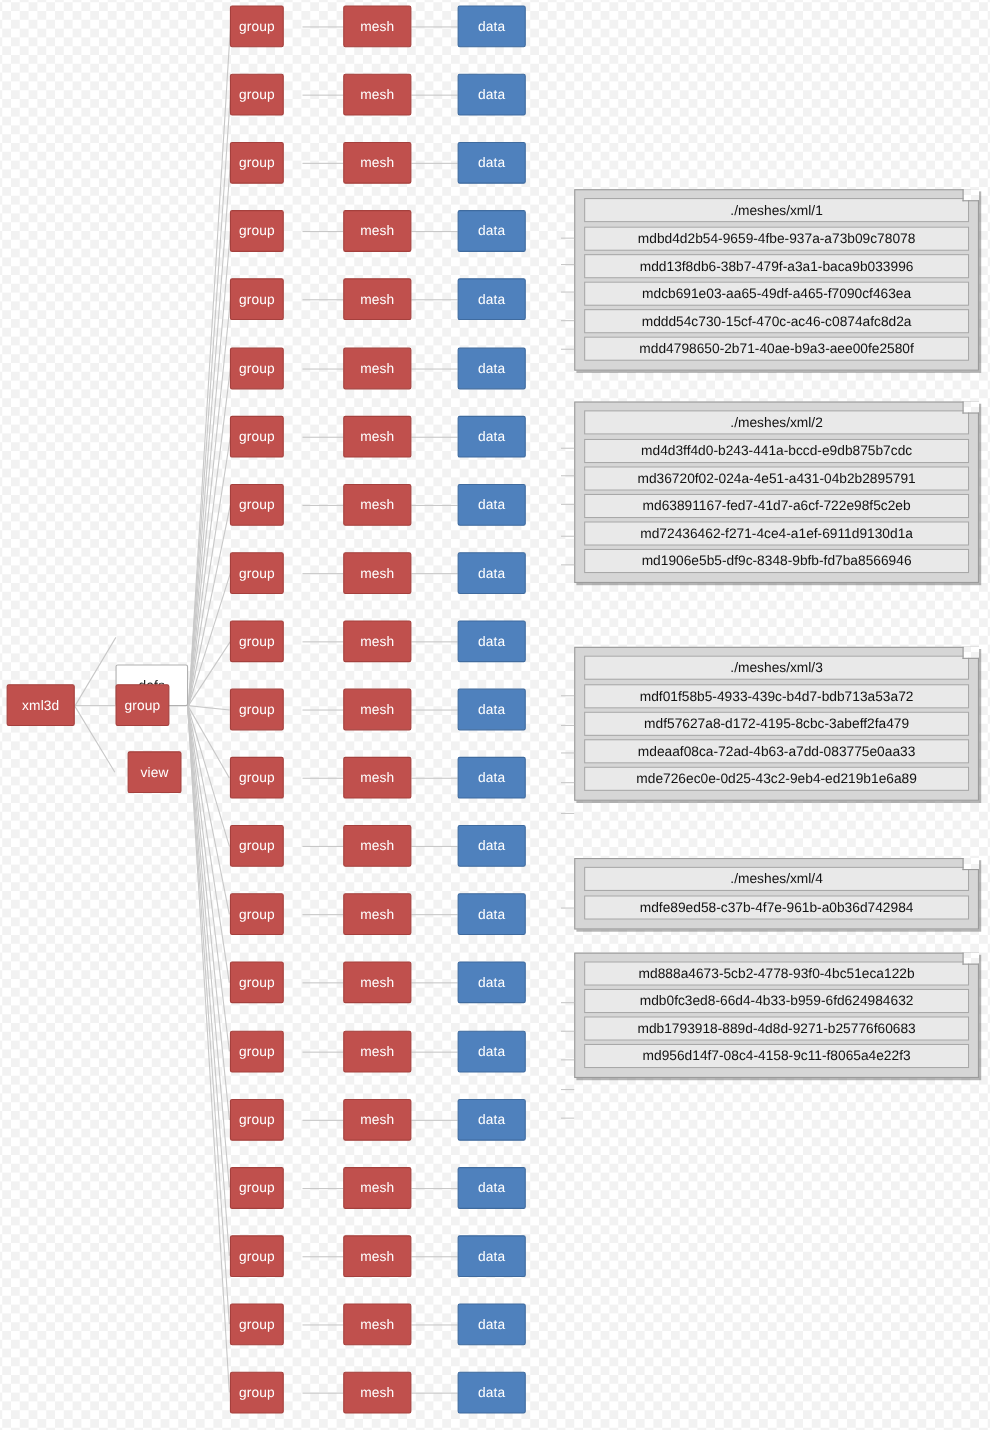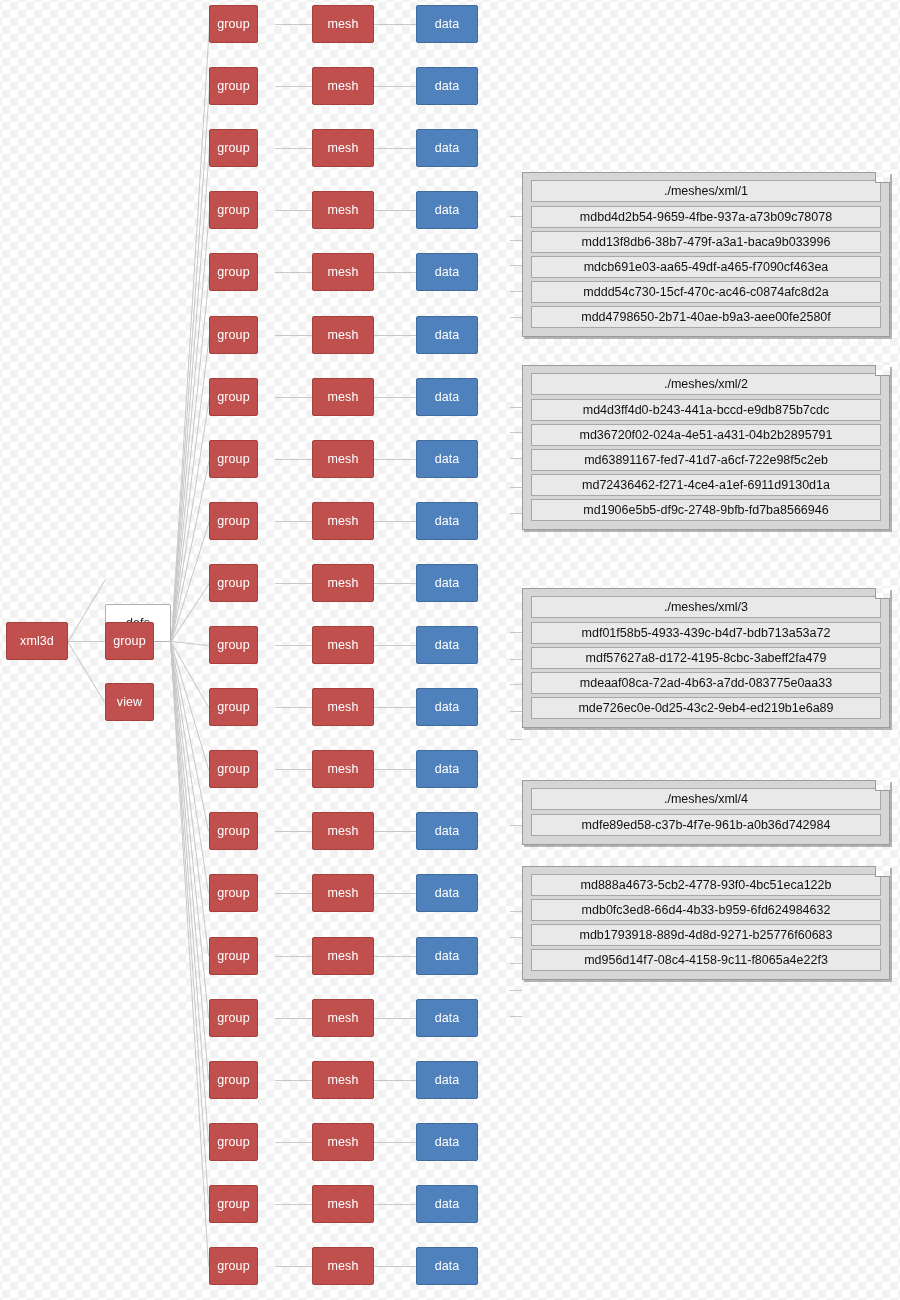--- a/index.html
+++ b/index.html
@@ -247,38 +247,38 @@
     <div class="node mesh" style="left: 312px; top: 1184.9px;">mesh</div>
     <div class="node data" style="left: 416px; top: 1184.9px;">data</div>
     <div class="edge" style="left: 275px; top: 1266px; width: 37px;"></div>
     <div class="edge" style="left: 374px; top: 1266px; width: 42px;"></div>
     <div class="node group" style="left: 209px; top: 1247px;">group</div>
     <div class="node mesh" style="left: 312px; top: 1247px;">mesh</div>
     <div class="node data" style="left: 416px; top: 1247px;">data</div>
     <div class="node root" style="left: 6px; top: 622px;">xml3d</div>
     <div class="node defs" style="left: 105px; top: 560px; margin-top: 44px;">defs</div>
     <div class="node group" style="left: 105px; top: 622px;">group</div>
-    <div class="node group" style="left: 105px; top: 683px;">view</div>
+    <div class="node group" style="left: 116px; top: 683px;">view</div>
     <div class="panel" style="left: 522px; top: 172px; width: 368px;">
       <div class="notch"></div>
       <div class="panel-title">./meshes/xml/1</div>
       <div class="panel-item">mdbd4d2b54-9659-4fbe-937a-a73b09c78078</div>
       <div class="panel-item">mdd13f8db6-38b7-479f-a3a1-baca9b033996</div>
       <div class="panel-item">mdcb691e03-aa65-49df-a465-f7090cf463ea</div>
       <div class="panel-item">mddd54c730-15cf-470c-ac46-c0874afc8d2a</div>
       <div class="panel-item">mdd4798650-2b71-40ae-b9a3-aee00fe2580f</div>
     </div>
     <div class="panel" style="left: 522px; top: 365px; width: 368px;">
       <div class="notch"></div>
       <div class="panel-title">./meshes/xml/2</div>
       <div class="panel-item">md4d3ff4d0-b243-441a-bccd-e9db875b7cdc</div>
       <div class="panel-item">md36720f02-024a-4e51-a431-04b2b2895791</div>
       <div class="panel-item">md63891167-fed7-41d7-a6cf-722e98f5c2eb</div>
       <div class="panel-item">md72436462-f271-4ce4-a1ef-6911d9130d1a</div>
-      <div class="panel-item">md1906e5b5-df9c-2748-9bfb-fd7ba8566946</div>
+      <div class="panel-item">md1906e5b5-df9c-8348-9bfb-fd7ba8566946</div>
     </div>
     <div class="panel" style="left: 522px; top: 588px; width: 368px;">
       <div class="notch"></div>
       <div class="panel-title">./meshes/xml/3</div>
       <div class="panel-item">mdf01f58b5-4933-439c-b4d7-bdb713a53a72</div>
       <div class="panel-item">mdf57627a8-d172-4195-8cbc-3abeff2fa479</div>
       <div class="panel-item">mdeaaf08ca-72ad-4b63-a7dd-083775e0aa33</div>
       <div class="panel-item">mde726ec0e-0d25-43c2-9eb4-ed219b1e6a89</div>
     </div>
     <div class="panel" style="left: 522px; top: 780px; width: 368px;">

